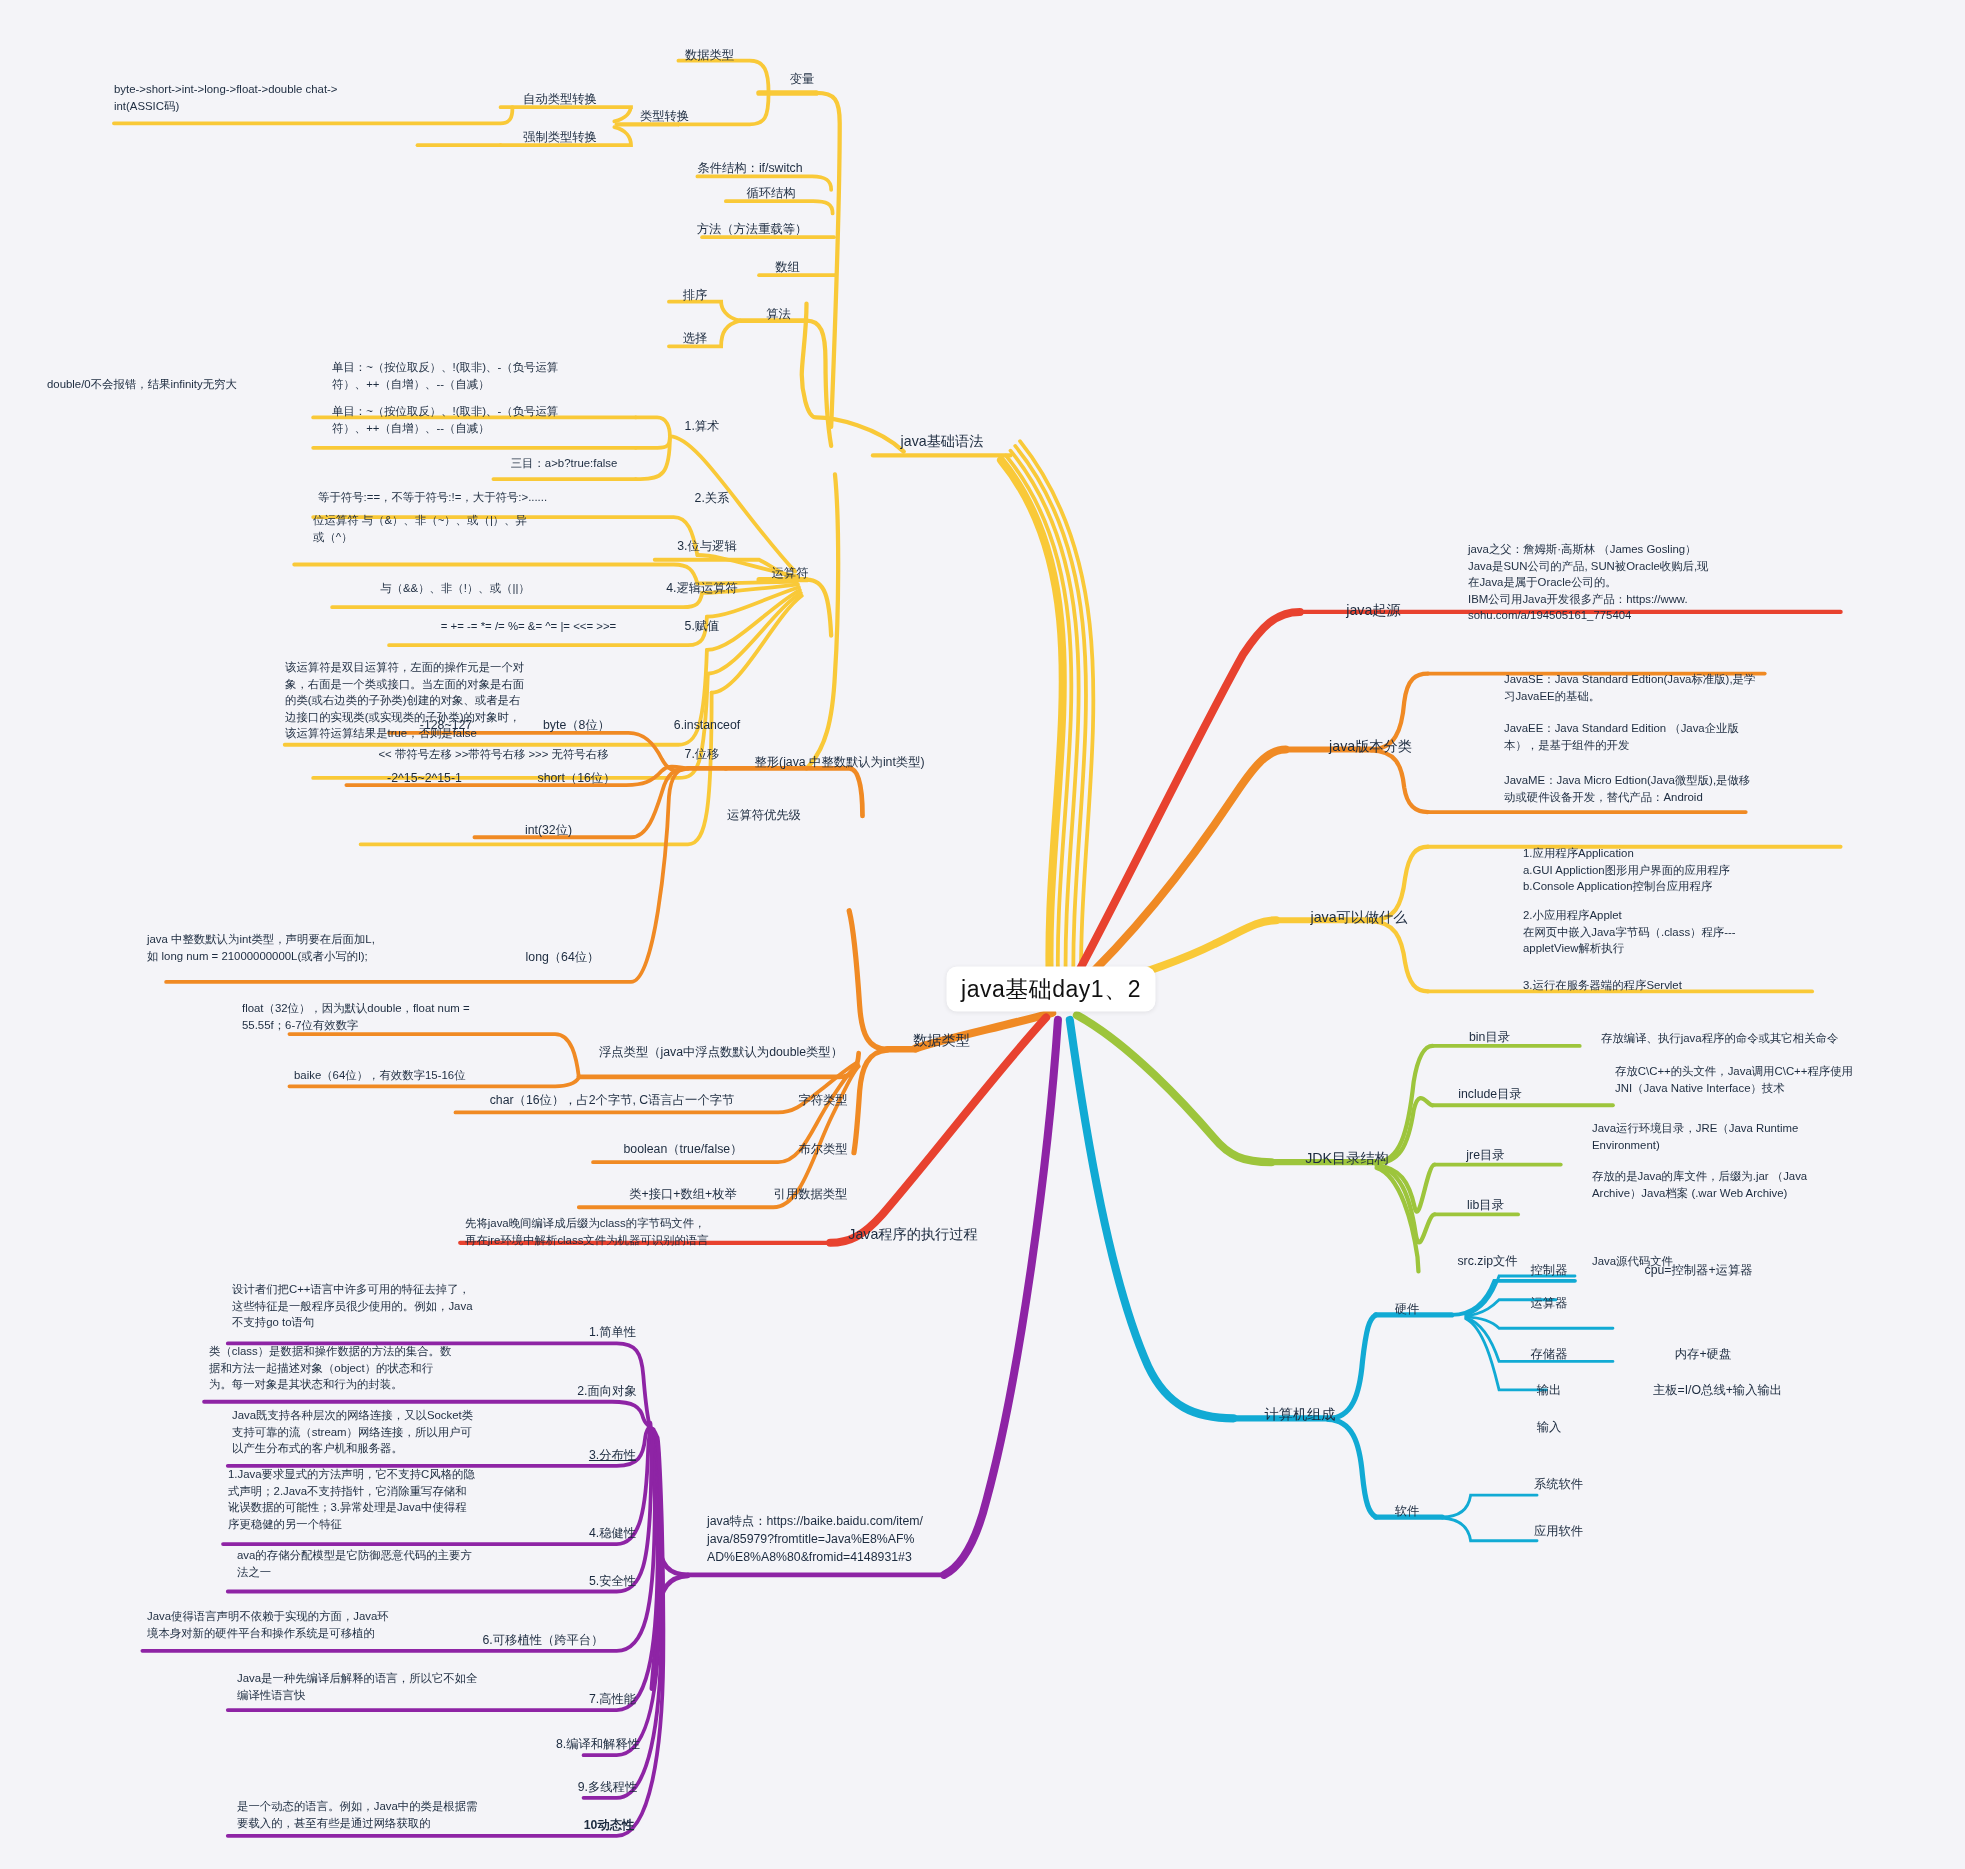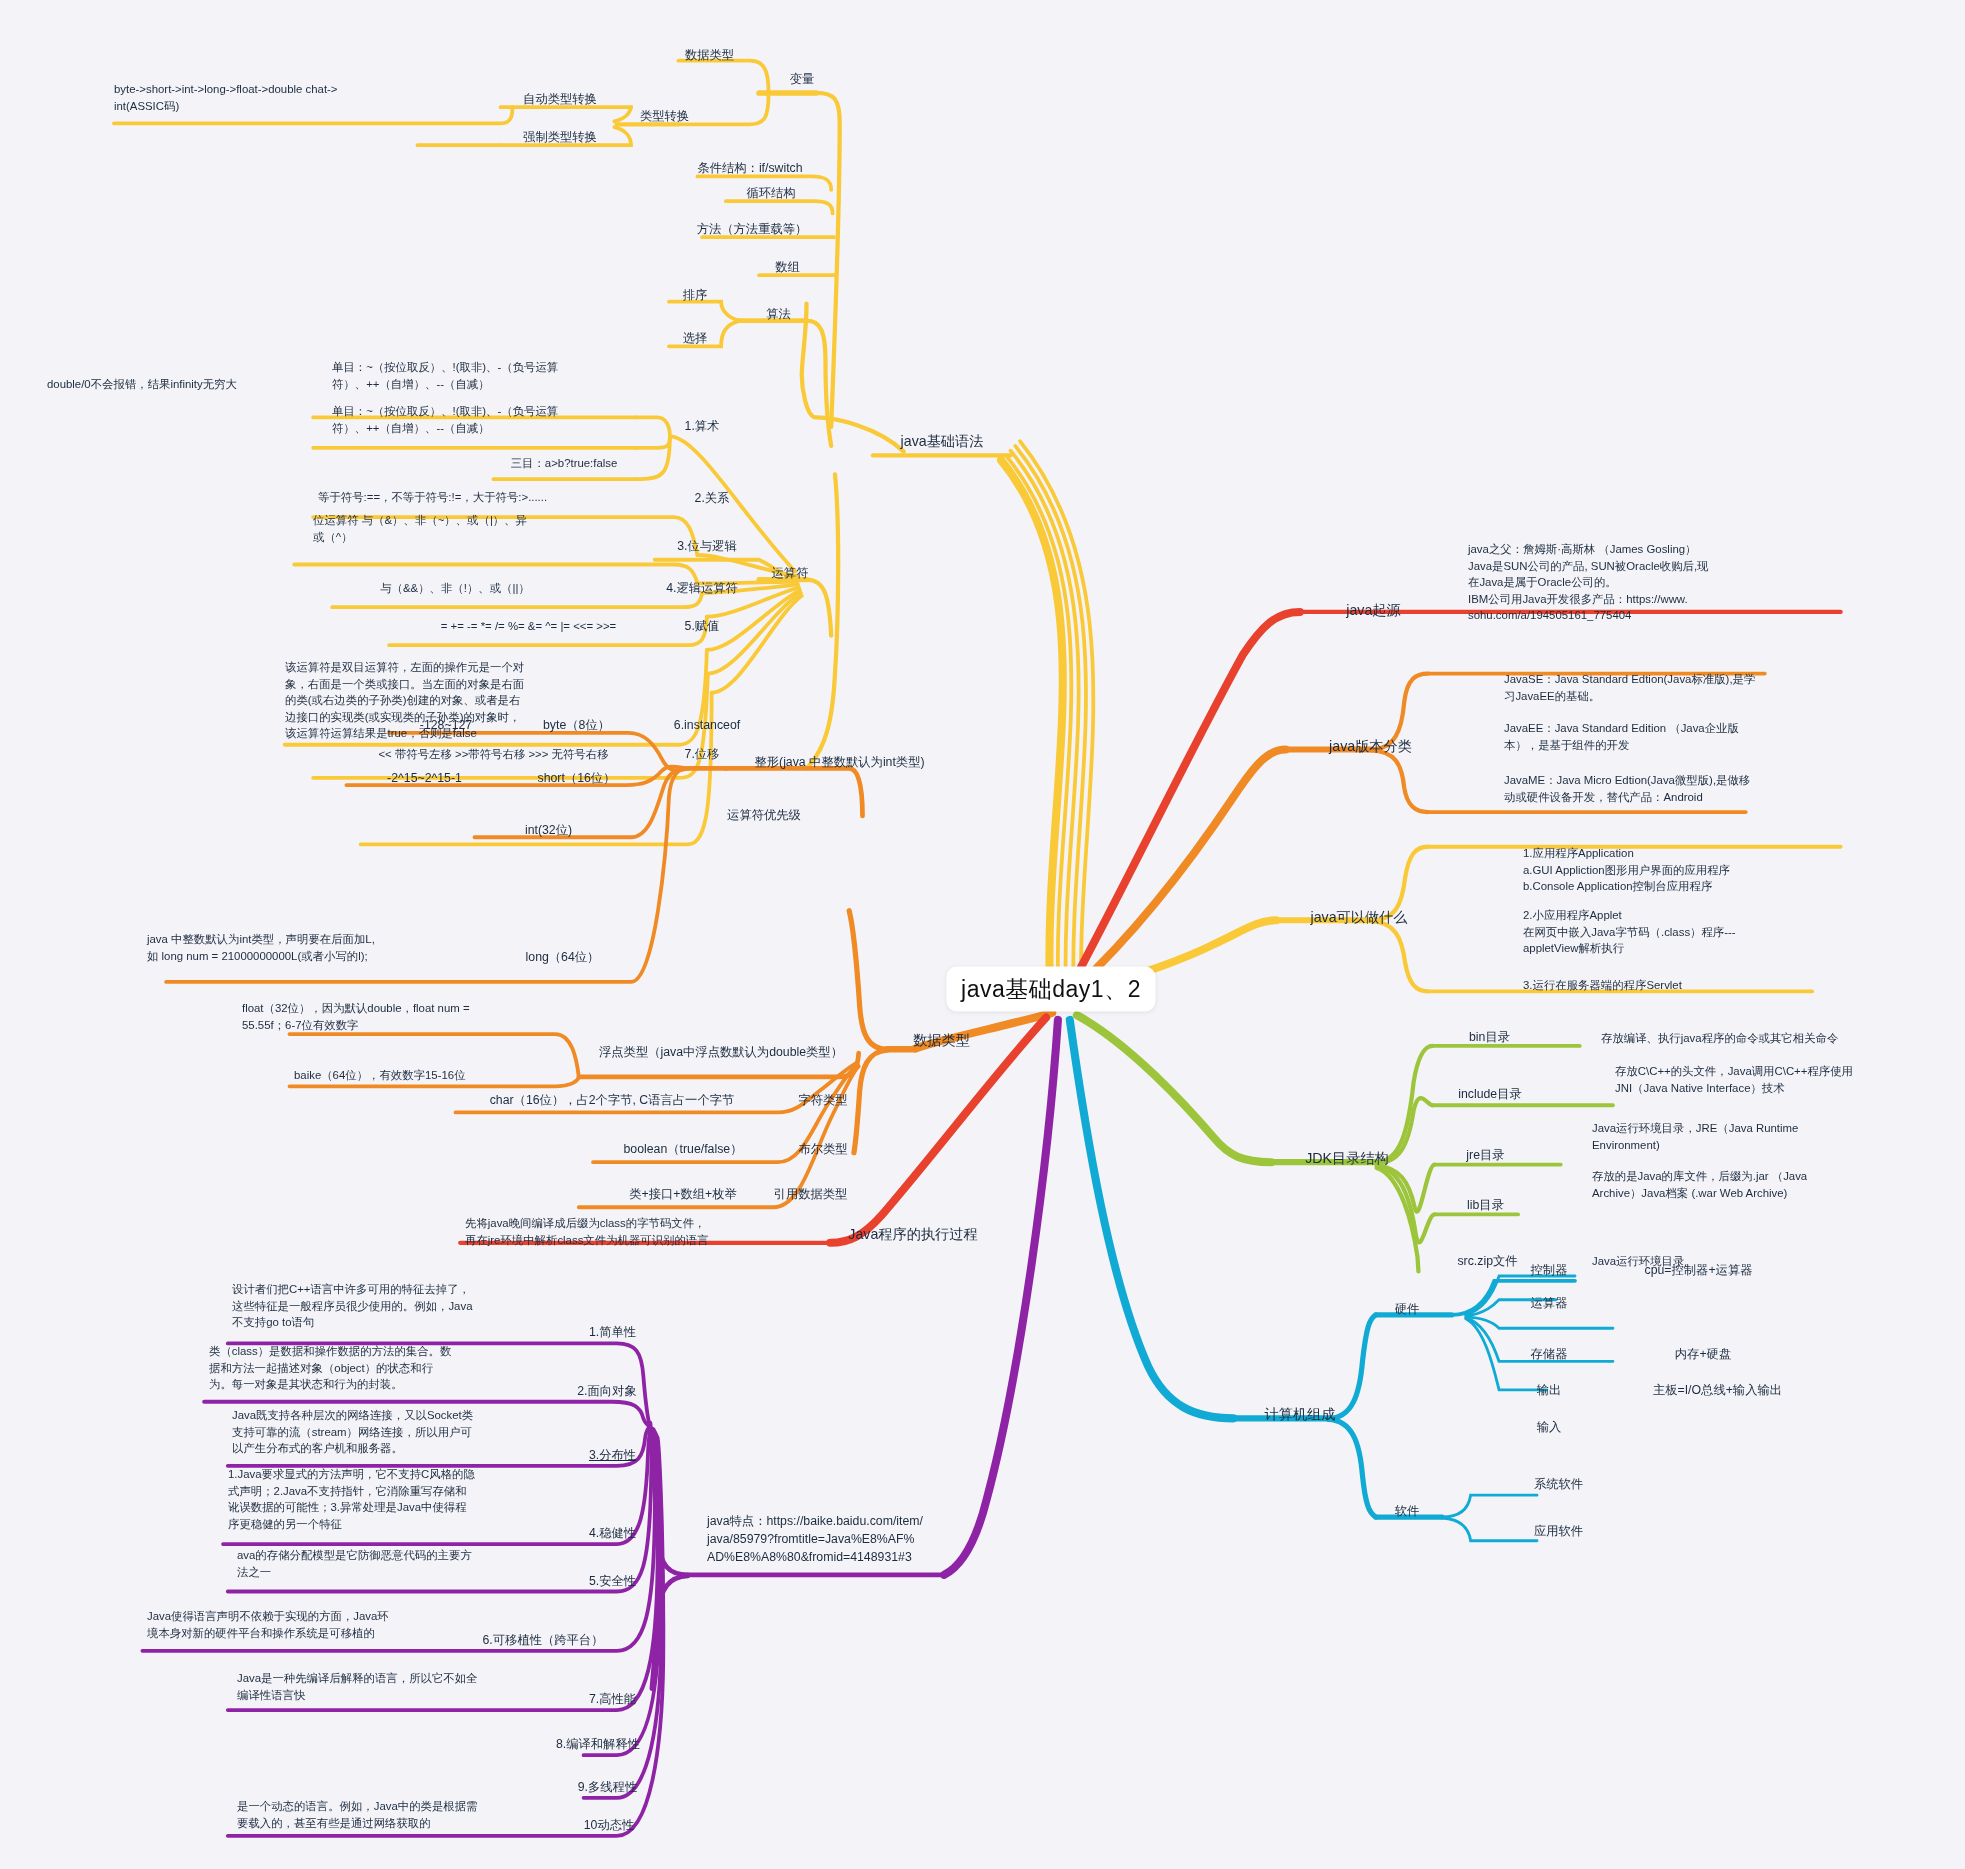--- a/index.html
+++ b/index.html
@@ -409,21 +409,21 @@
   <div class="node lbl-sm left-al" style="left:237px;top:1670px;width:304px;">Java是一种先编译后解释的语言，所以它不如全
 编译性语言快</div>
   <div class="node lbl center-al" style="left:565px;top:1691px;width:95px;">7.高性能</div>
 
   <div class="node lbl center-al" style="left:534px;top:1736px;width:128px;">8.编译和解释性</div>
 
   <div class="node lbl center-al" style="left:553px;top:1779px;width:109px;">9.多线程性</div>
 
   <div class="node lbl-sm left-al" style="left:237px;top:1798px;width:304px;">是一个动态的语言。例如，Java中的类是根据需
 要载入的，甚至有些是通过网络获取的</div>
-  <div class="node lbl center-al" style="left:557px;top:1817px;width:104px;">10动态性</div>
+  <div class="node lbl center-al" style="left:557px;top:1817px;width:104px;font-weight:bold;">10动态性</div>
 
   <div class="node lbl left-al" style="left:707px;top:1513px;width:294px;">java特点：https://baike.baidu.com/item/
 java/85979?fromtitle=Java%E8%AF%
 AD%E8%A8%80&amp;fromid=4148931#3</div>
 
   <div class="node lbl-lg center-al" style="left:1319px;top:600px;width:109px;">java起源</div>
   <div class="node lbl-sm left-al" style="left:1468px;top:541px;width:332px;">java之父：詹姆斯·高斯林 （James Gosling）
 Java是SUN公司的产品, SUN被Oracle收购后,现
 在Java是属于Oracle公司的。
 IBM公司用Java开发很多产品：https://www.
@@ -457,21 +457,21 @@
 
   <div class="node lbl center-al" style="left:1438px;top:1147px;width:95px;">jre目录</div>
   <div class="node lbl-sm left-al" style="left:1592px;top:1120px;width:332px;">Java运行环境目录，JRE（Java Runtime
 Environment)</div>
 
   <div class="node lbl center-al" style="left:1438px;top:1197px;width:95px;">lib目录</div>
   <div class="node lbl-sm left-al" style="left:1592px;top:1168px;width:342px;">存放的是Java的库文件，后缀为.jar （Java
 Archive）Java档案   (.war Web Archive)</div>
 
   <div class="node lbl center-al" style="left:1428px;top:1253px;width:119px;">src.zip文件</div>
-  <div class="node lbl-sm left-al" style="left:1592px;top:1253px;width:237px;">Java运行环境目录</div>
+  <div class="node lbl-sm left-al" style="left:1592px;top:1253px;width:237px;">Java源代码文件</div>
 
   <div class="node lbl-lg center-al" style="left:1243px;top:1404px;width:114px;">计算机组成</div>
 
   <div class="node lbl center-al" style="left:1376px;top:1301px;width:62px;">硬件</div>
   <div class="node lbl center-al" style="left:1376px;top:1503px;width:62px;">软件</div>
 
   <div class="node lbl center-al" style="left:1516px;top:1262px;width:66px;">控制器</div>
   <div class="node lbl center-al" style="left:1613px;top:1262px;width:171px;">cpu=控制器+运算器</div>
 
   <div class="node lbl center-al" style="left:1516px;top:1295px;width:66px;">运算器</div>

